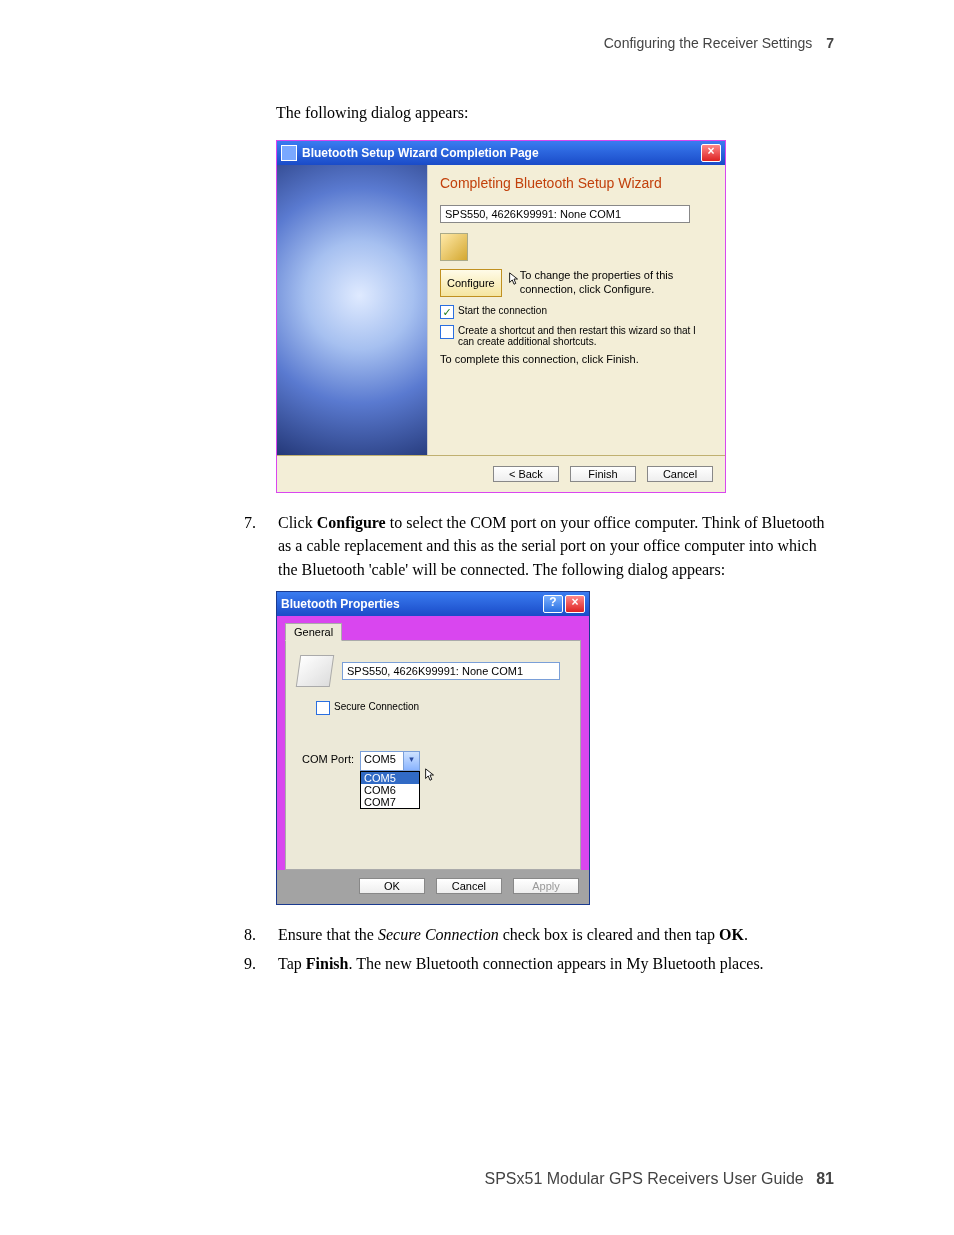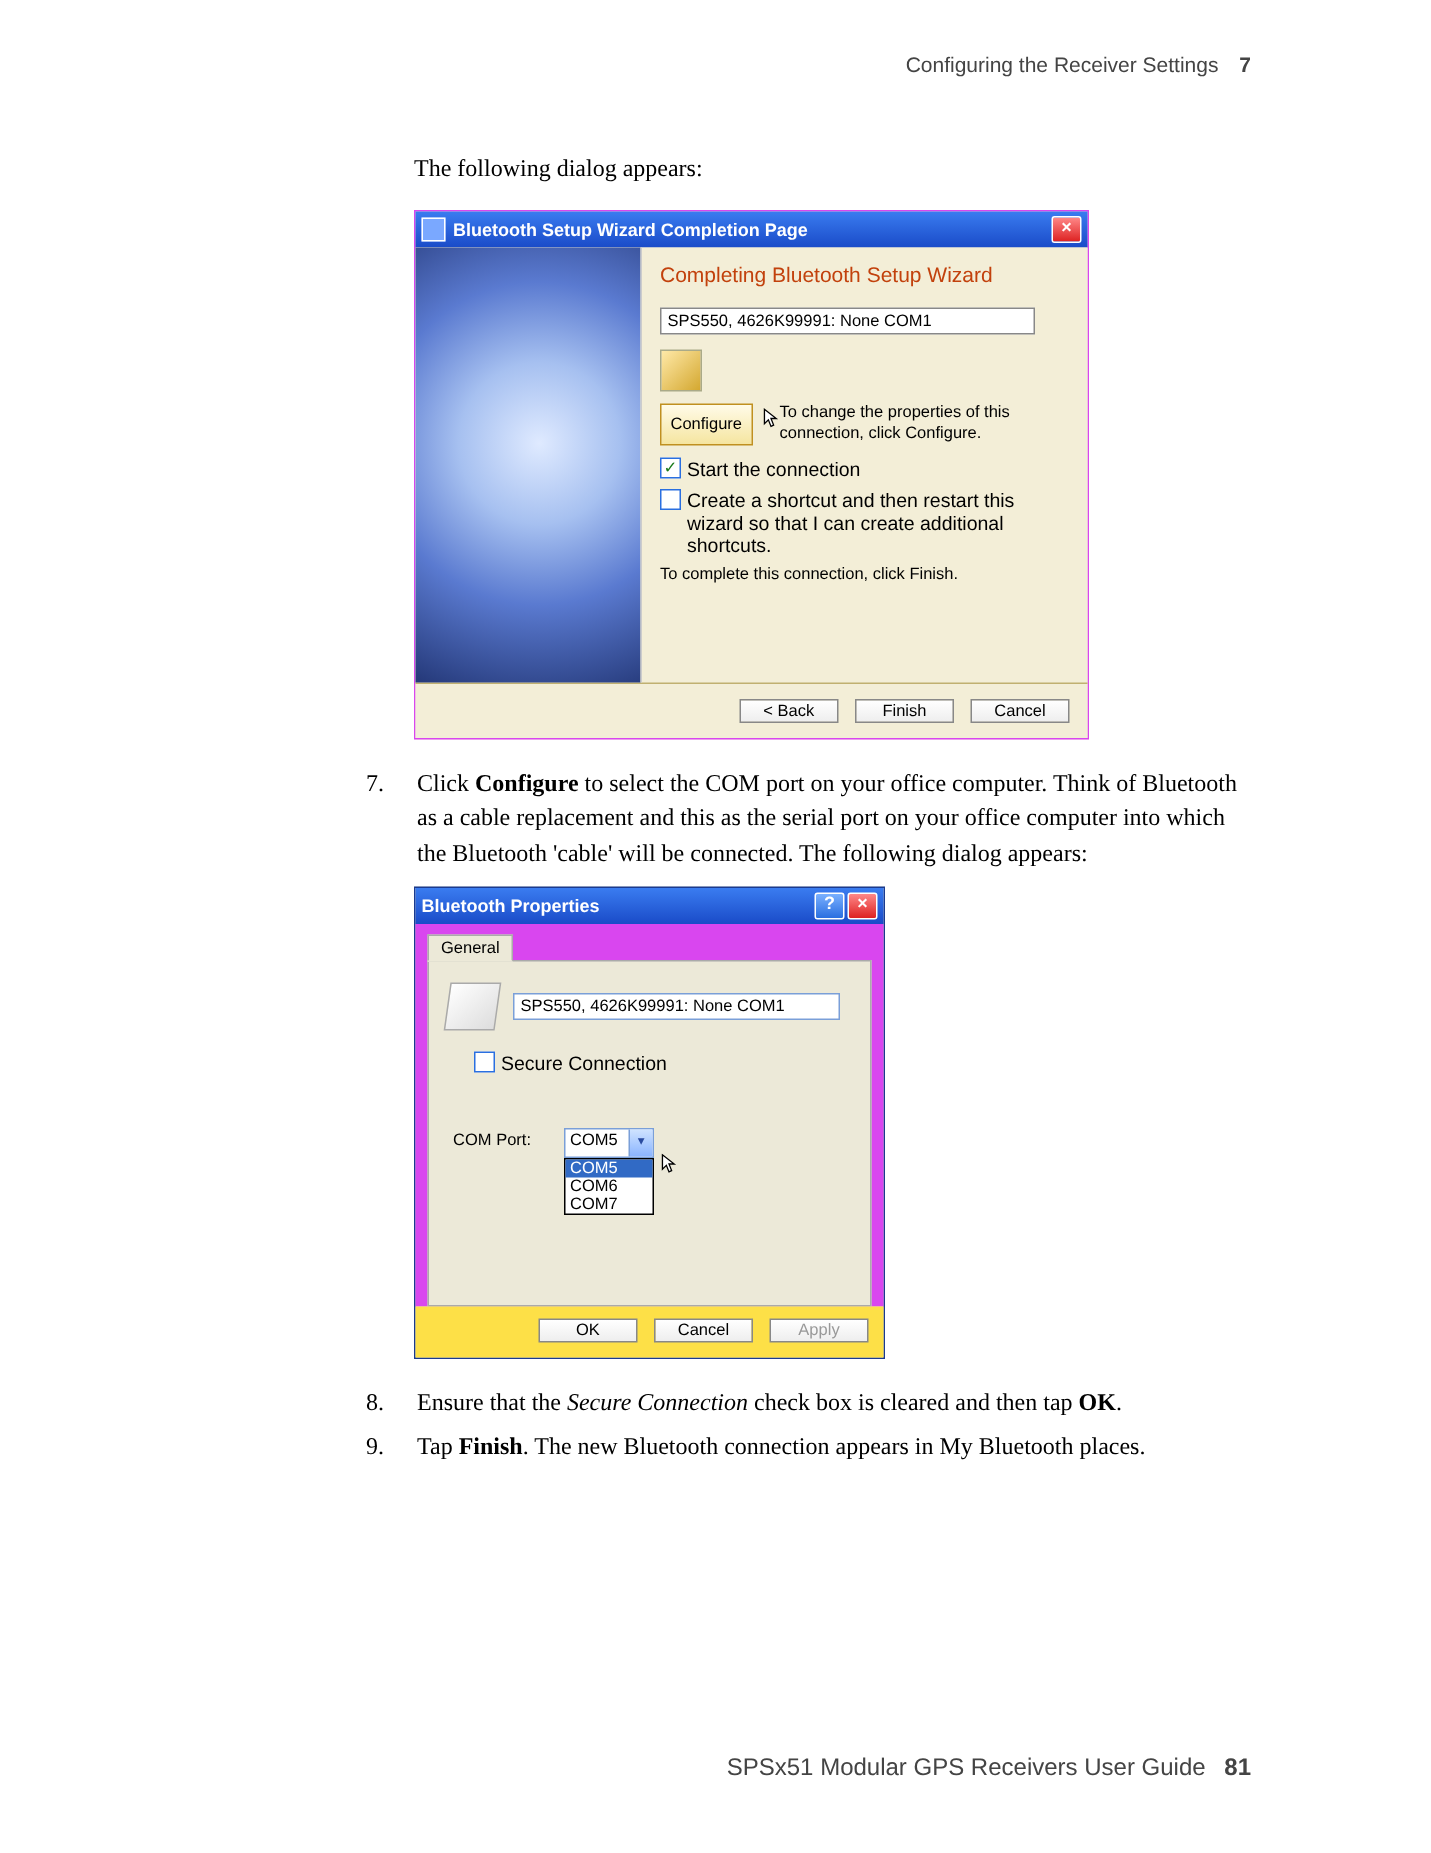--- a/index.html
+++ b/index.html
@@ -130,21 +130,21 @@
     margin-right:6px;
     font-family: Tahoma, Arial, sans-serif;
   }
   .cursor {
     display:inline-block;
     width:12px; height:14px;
     position:relative;
     top:3px;
   }
   .cursor svg { width:12px; height:14px; }
-  .checkbox-row { display:flex; align-items:flex-start; margin-bottom:6px; font-size:13px; }
+  .checkbox-row { display:flex; align-items:flex-start; margin-bottom:6px; font-size:10px; }
   .cb {
     width:12px; height:12px; border:1px solid #2a6fe0; background:#fff; margin-right:4px; flex-shrink:0;
     display:flex; align-items:center; justify-content:center;
   }
   .cb.checked::after { content:"✓"; color:#1a7a1a; font-size:11px; line-height:10px; }
   .d1-footer {
     border-top: 1px solid #c0b070;
     background:#f3eed7;
     padding: 10px 12px;
     text-align:right;
@@ -193,21 +193,21 @@
   }
   .d2-input {
     border:1px solid #7a9fd8;
     background:#fff;
     padding:2px 4px;
     font-size:11px;
     width: 218px;
     box-sizing:border-box;
   }
   .comrow { display:flex; align-items:flex-start; margin-top:36px; }
-  .comlabel { width:56px; text-align:right; padding-right:22px; padding-top:2px; font-size:11px; }
+  .comlabel { width:56px; text-align:right; padding-right:6px; padding-top:2px; font-size:11px; }
   .combo-wrap { position:relative; }
   .combo {
     border:1px solid #7a9fd8;
     background:#fff;
     width: 58px;
     height:18px;
     display:flex;
     font-size:11px;
   }
   .combo .val { flex:1; padding:1px 3px; }
@@ -222,21 +222,21 @@
   }
   .dropdown-list {
     border:1px solid #000;
     background:#fff;
     width:58px;
     font-size:11px;
   }
   .dropdown-list div { padding:0 3px; }
   .dropdown-list .sel { background:#316ac5; color:#fff; }
   .d2-footer {
-    background:#fde047;
+    background:#a3a3a3;
     padding: 8px 10px 10px 10px;
     text-align:right;
   }
   .winbtn.disabled { color:#999; }
 
   .footer {
     position:absolute;
     bottom: 47px;
     right: 120px;
     font-family: 'Myriad Pro', Arial, sans-serif;

